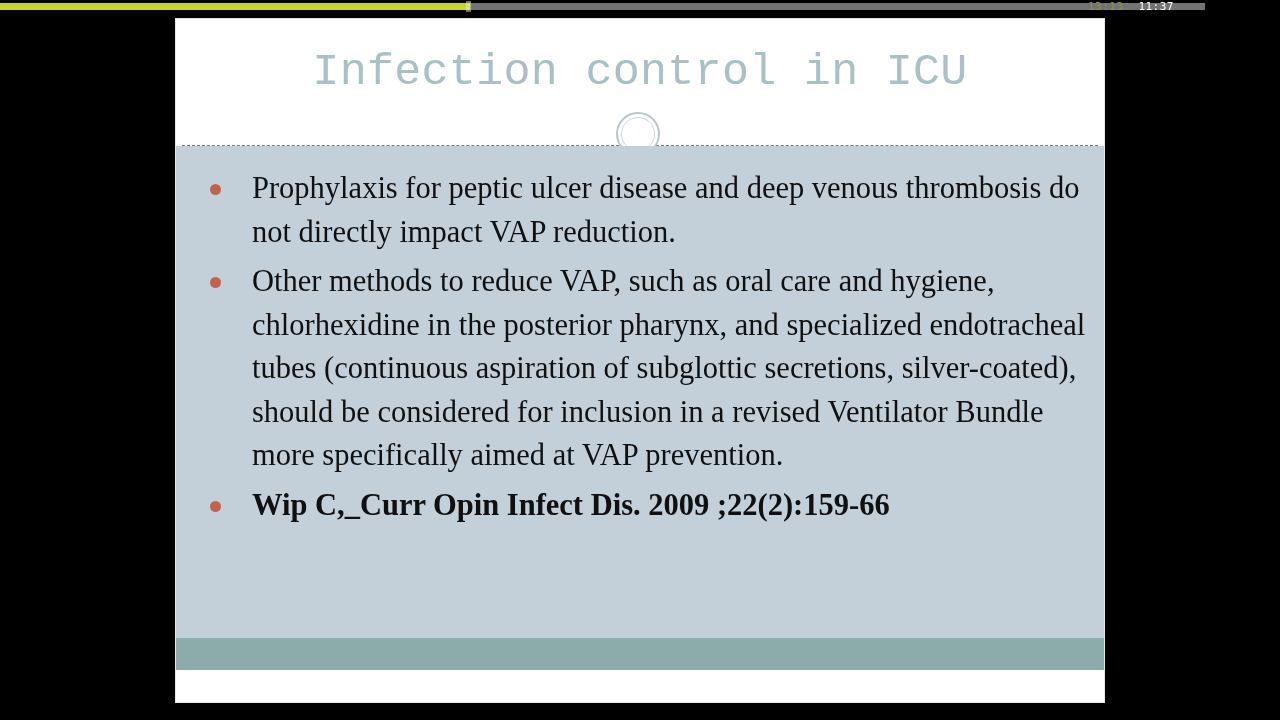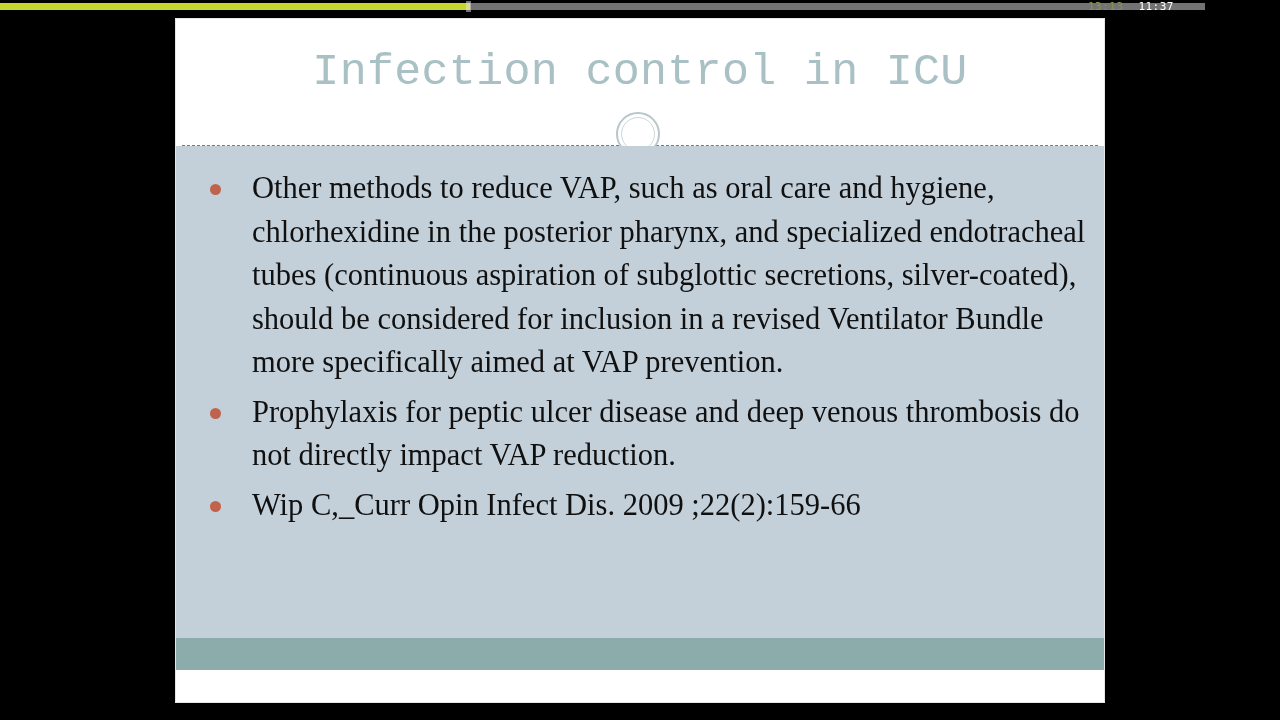--- a/index.html
+++ b/index.html
@@ -173,21 +173,21 @@
   .bullet-item {
     position: relative;
     padding-left: 54px;
     margin: 0 0 6px 0;
     font-family: "Liberation Serif", serif;
     font-size: 30.5px;
     line-height: 43.5px;
     color: #101010;
     text-align: left;
   }
-  .bullet-item:last-child { margin-bottom: 0; }
+  .bullet-item:last-child { margin-bottom: 0; font-weight: bold; }
 
   .bullet-marker {
     position: absolute;
     left: 12px;
     top: 17px;
     width: 11px;
     height: 11px;
     border-radius: 50%;
     background: #c1624c;
   }
@@ -212,25 +212,25 @@
       <div id="slide-title">Infection control in ICU</div>
     </div>
 
     <div id="divider"></div>
     <div id="divider-circle"></div>
 
     <div id="slide-body">
       <ul id="bullet-list">
         <li class="bullet-item">
           <span class="bullet-marker"></span>
-          <span>Other methods to reduce VAP, such as oral care and hygiene, chlorhexidine in the posterior pharynx, and specialized endotracheal tubes (continuous aspiration of subglottic secretions, silver-coated), should be considered for inclusion in a revised Ventilator Bundle more specifically aimed at VAP prevention.</span>
+          <span>Prophylaxis for peptic ulcer disease and deep venous thrombosis do not directly impact VAP reduction.</span>
         </li>
         <li class="bullet-item">
           <span class="bullet-marker"></span>
-          <span>Prophylaxis for peptic ulcer disease and deep venous thrombosis do not directly impact VAP reduction.</span>
+          <span>Other methods to reduce VAP, such as oral care and hygiene, chlorhexidine in the posterior pharynx, and specialized endotracheal tubes (continuous aspiration of subglottic secretions, silver-coated), should be considered for inclusion in a revised Ventilator Bundle more specifically aimed at VAP prevention.</span>
         </li>
         <li class="bullet-item">
           <span class="bullet-marker"></span>
           <span>Wip C,_Curr Opin Infect Dis. 2009 ;22(2):159-66</span>
         </li>
       </ul>
       <div id="slide-footer"></div>
     </div>
 
   </div>

